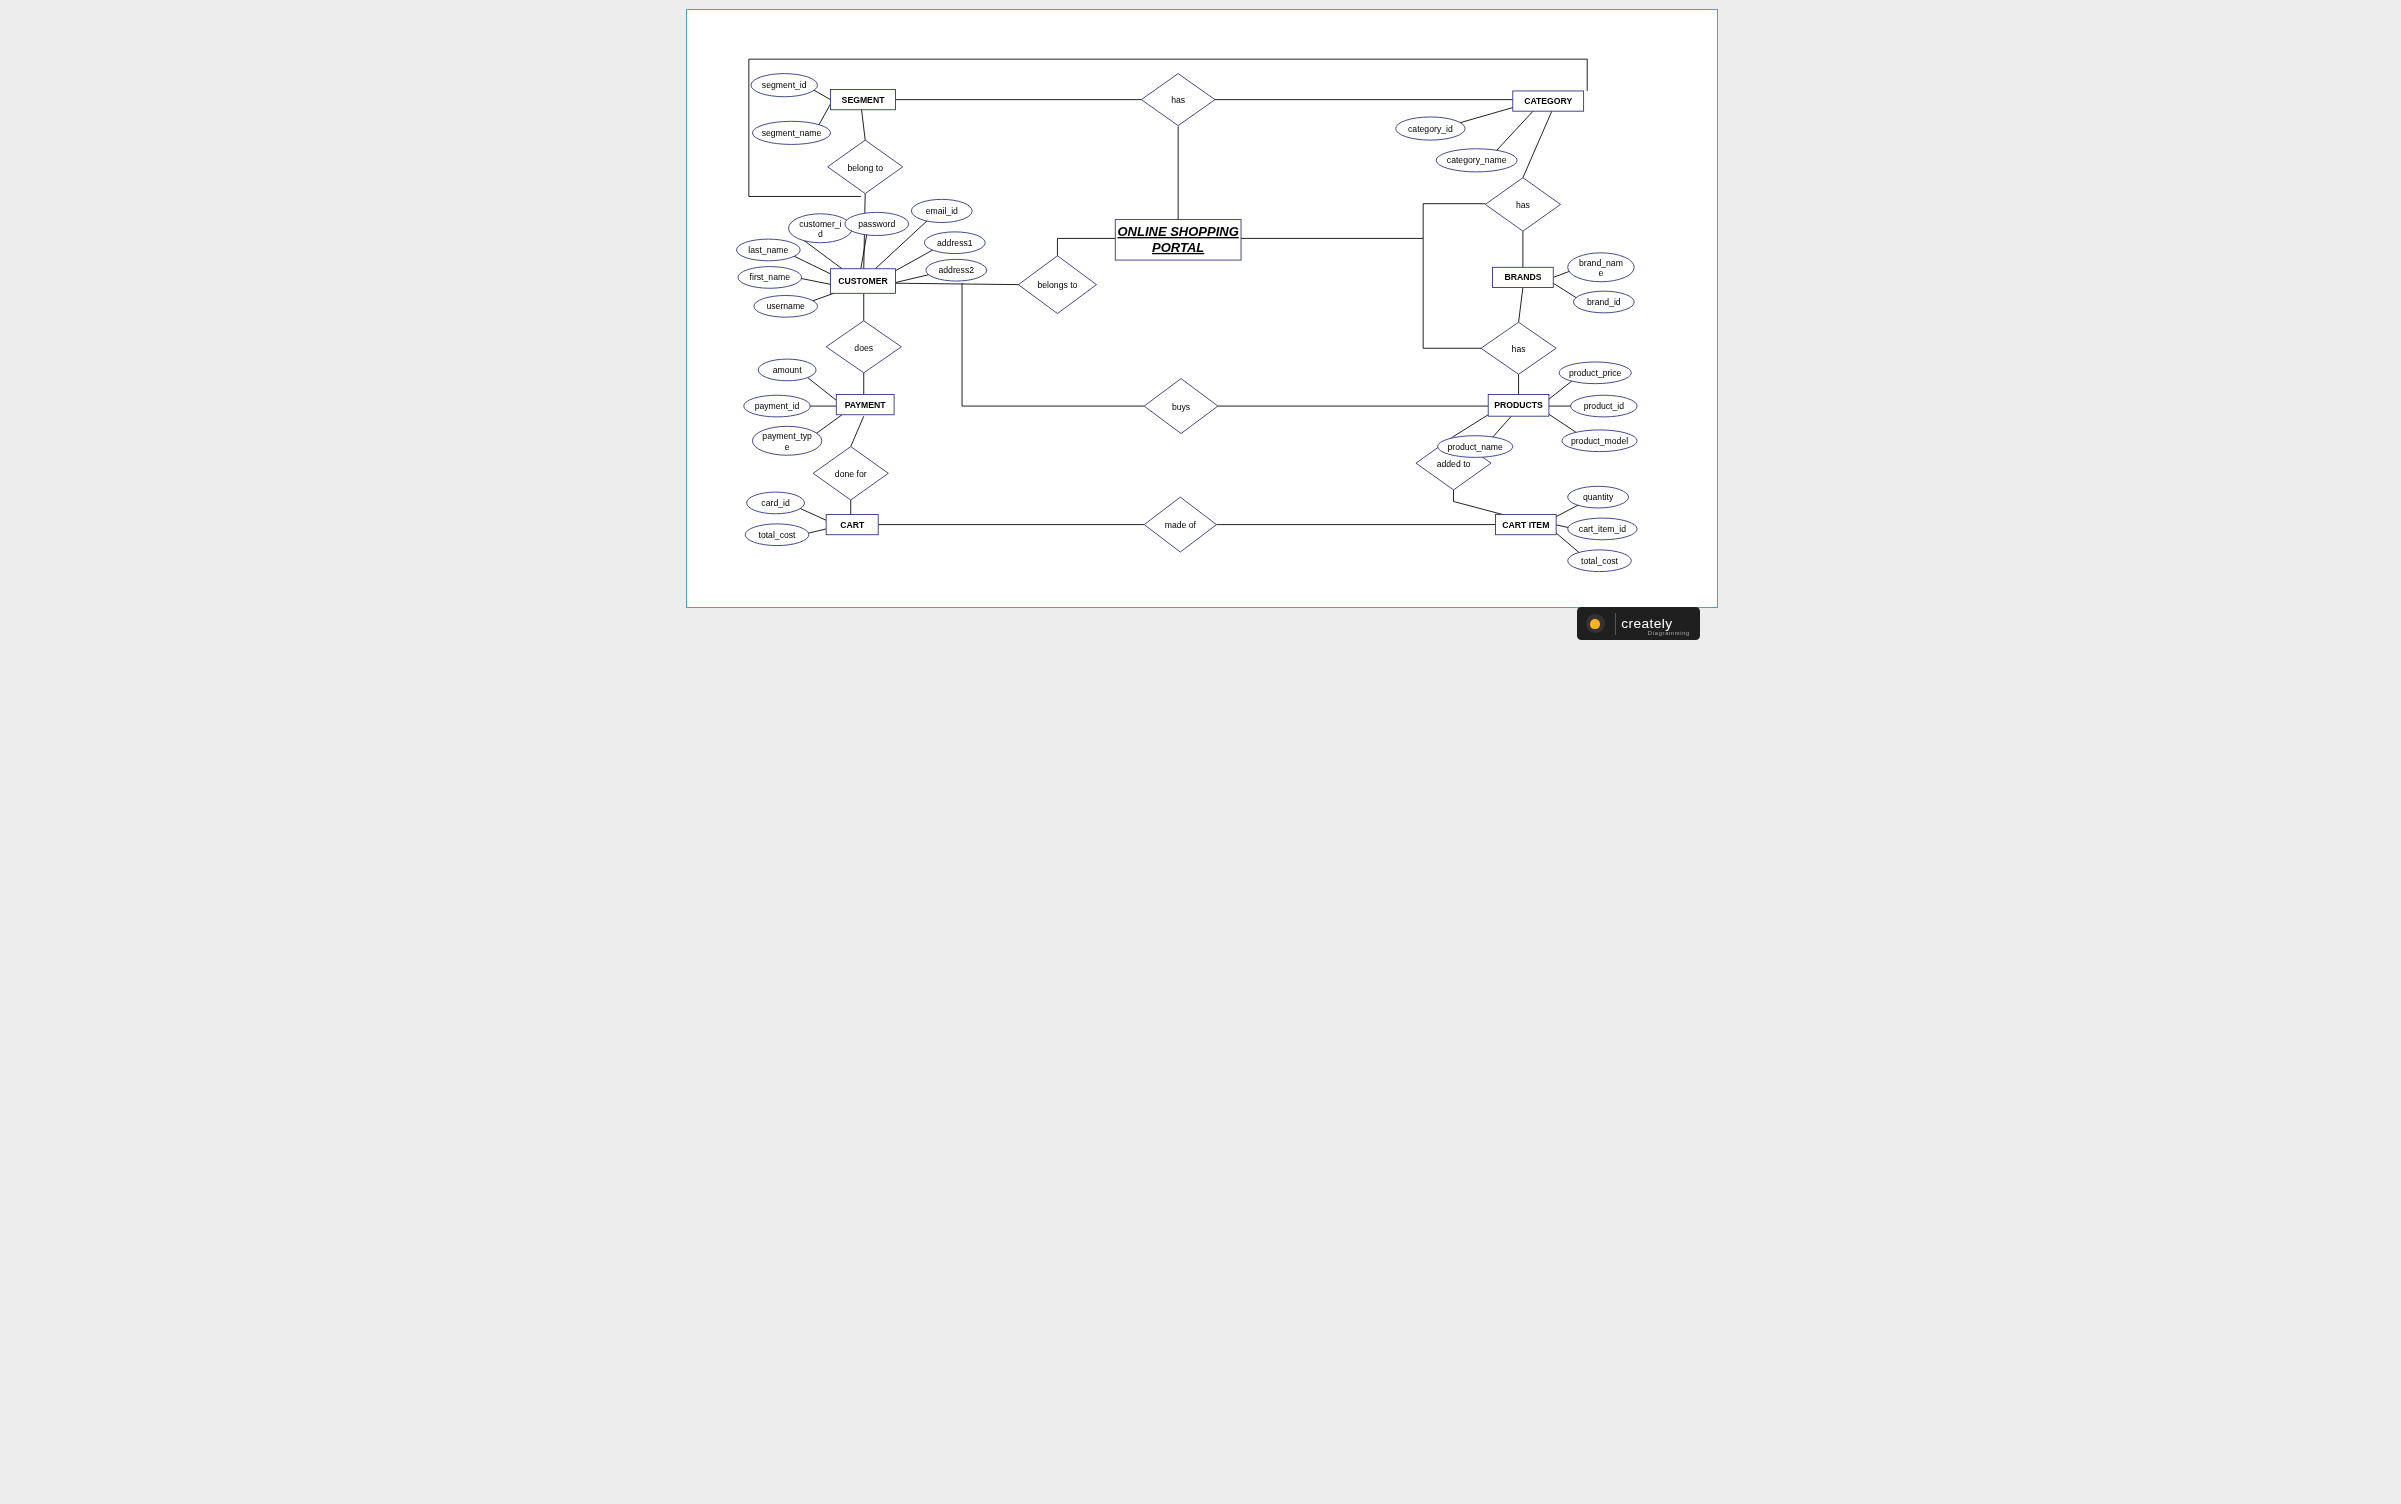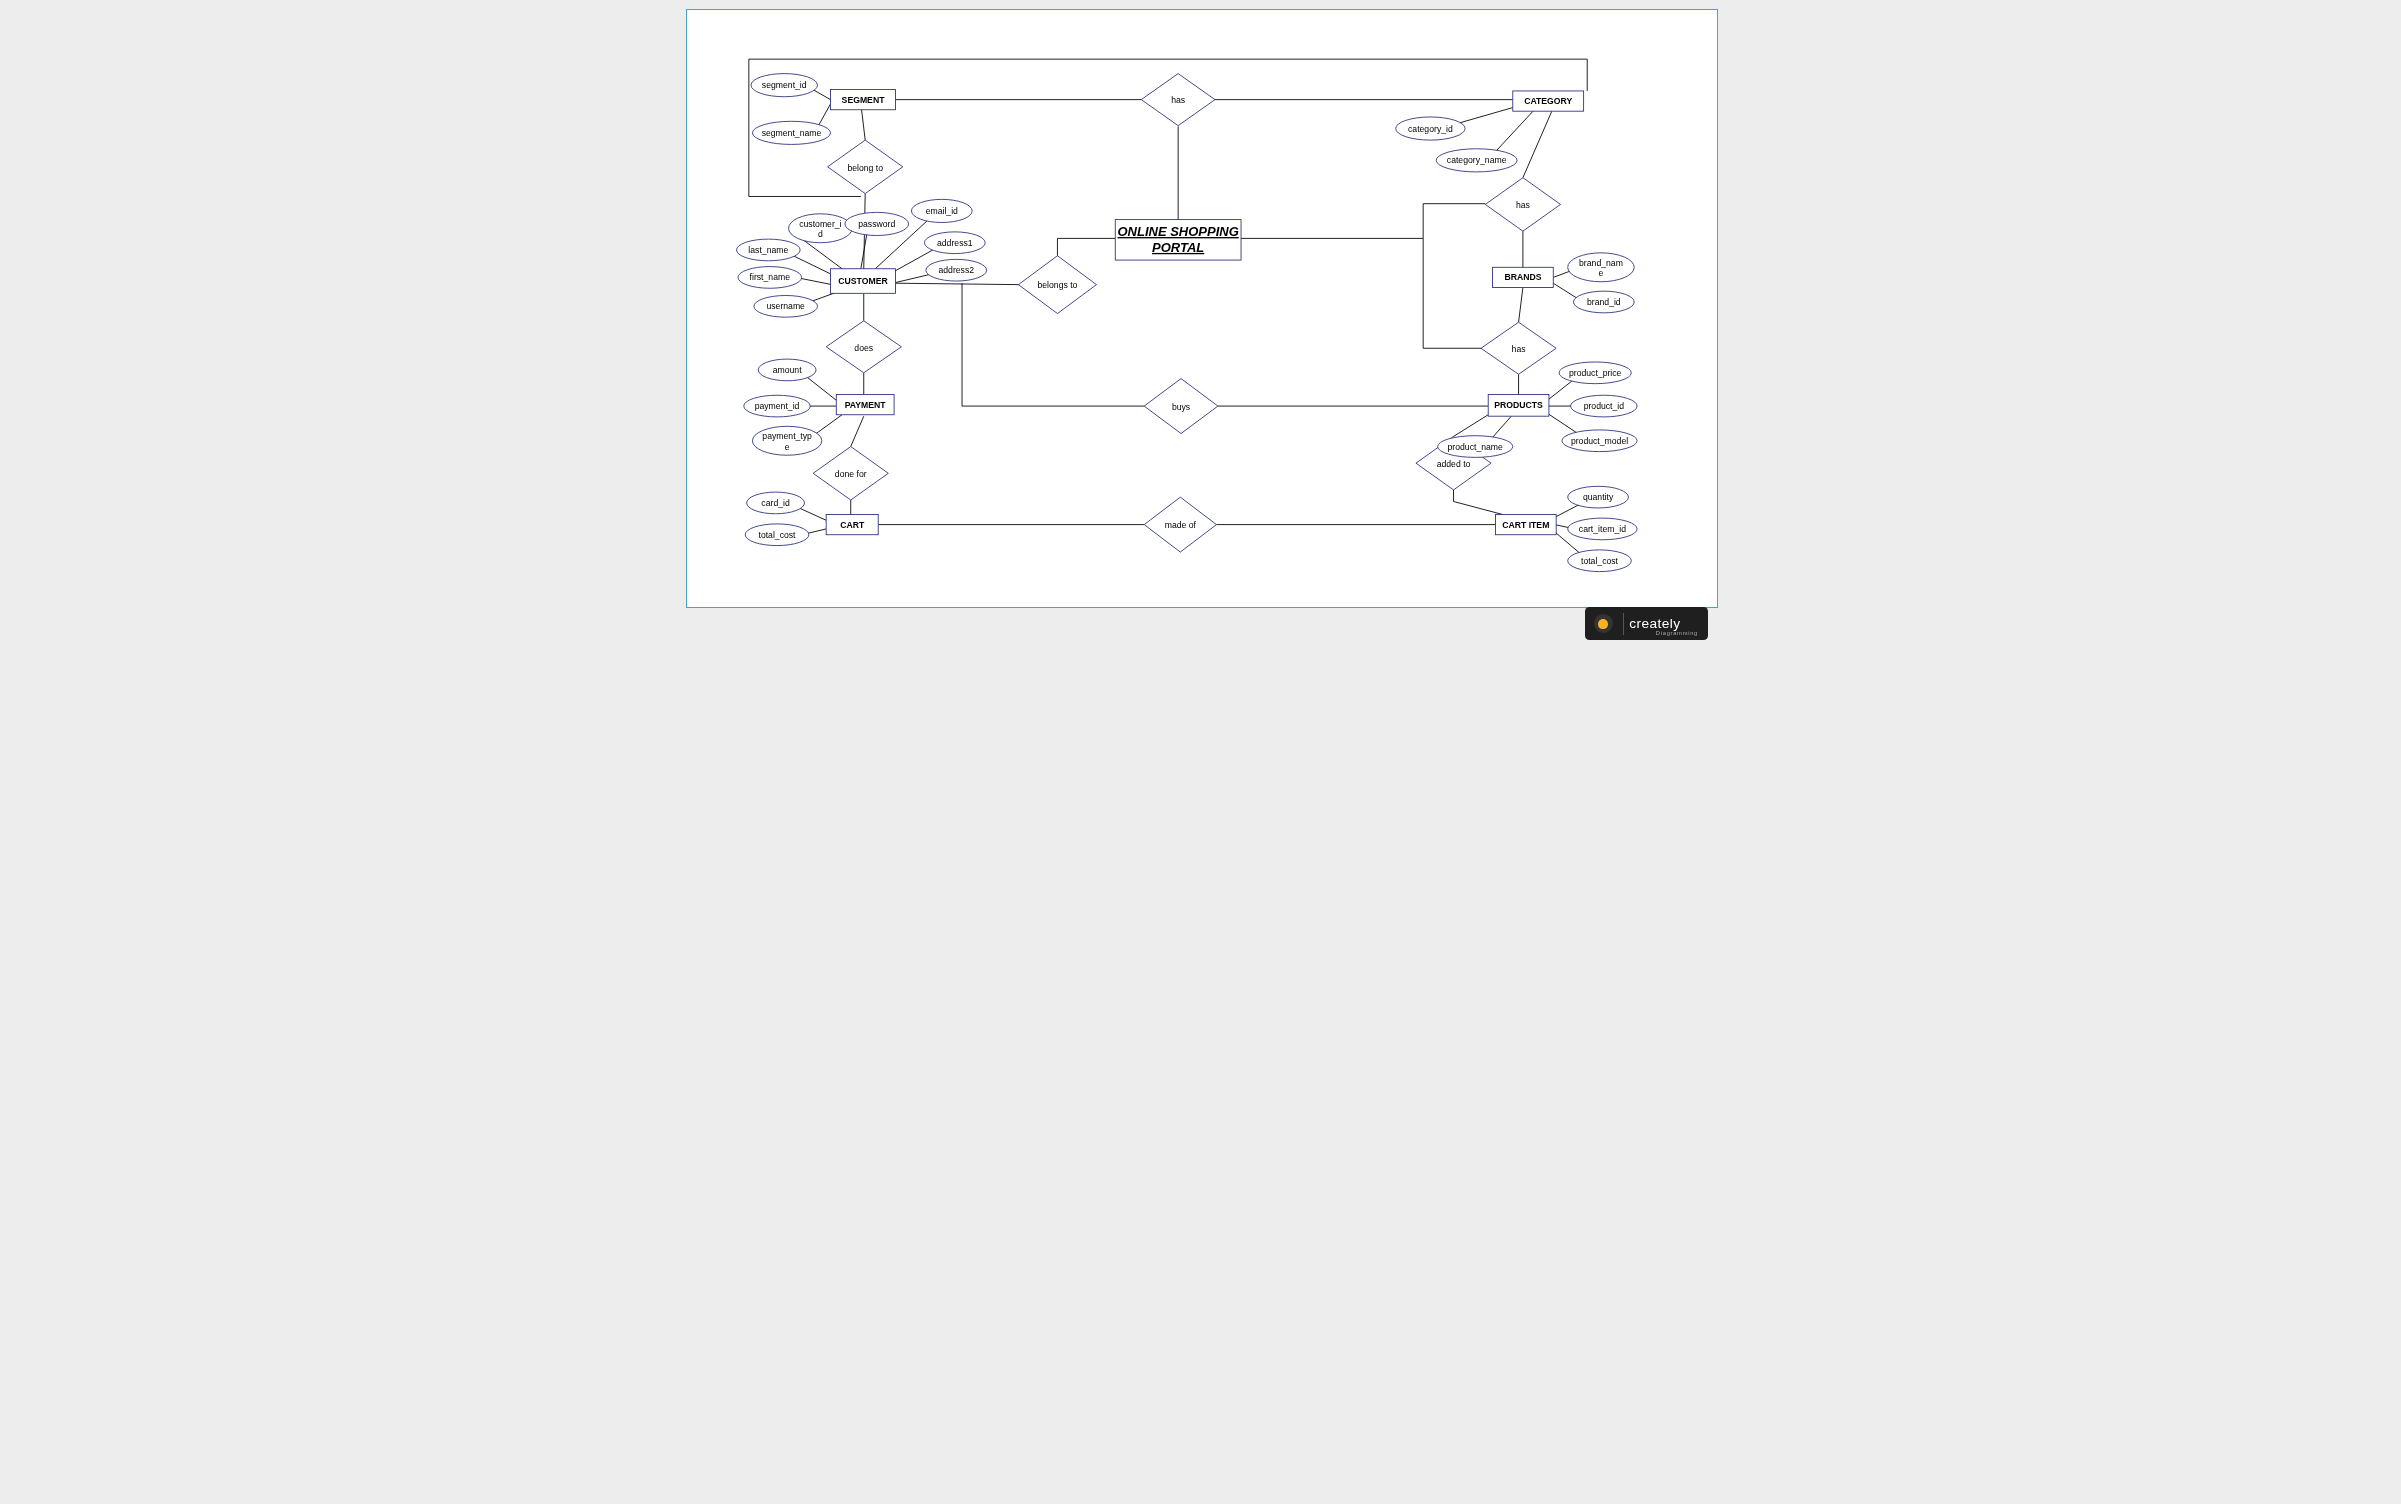--- a/index.html
+++ b/index.html
@@ -6,21 +6,21 @@
   .page{width:1047px;height:651px;margin:0 auto;background:#ededed;position:relative;}
   .canvas{position:absolute;left:8.7px;top:8.7px;width:1030px;height:597px;background:#fff;border:1.1px solid #4aa3c2;}
   svg{position:absolute;left:0;top:0;}
   .entity{fill:#fff;stroke:#2a2f7a;stroke-width:1.2;}
   .attr{fill:#fff;stroke:#2a2f7a;stroke-width:1.2;}
   .rel{fill:#fff;stroke:#2a2f7a;stroke-width:1.2;}
   .line{stroke:#000;stroke-width:1.2;fill:none;}
   .lbl{font:bold 12px Arial;fill:#000;text-anchor:middle;dominant-baseline:middle;}
   .lbl2{font:12px Arial;fill:#000;text-anchor:middle;dominant-baseline:middle;}
   .title{font:italic bold 18px Arial;fill:#000;text-anchor:middle;dominant-baseline:middle;text-decoration:underline;}
-  .logo{position:absolute;right:16px;bottom:11px;width:123px;height:33px;background:#1f1f1f;border-radius:4.3px;display:flex;align-items:center;padding:0 8.7px;box-sizing:border-box;}
+  .logo{position:absolute;right:24px;bottom:11px;width:123px;height:33px;background:#1f1f1f;border-radius:4.3px;display:flex;align-items:center;padding:0 8.7px;box-sizing:border-box;}
   .bulb{width:19px;height:19px;border-radius:50%;background:#333;display:flex;align-items:center;justify-content:center;margin-right:4.3px;}
   .bulb span{width:10px;height:10px;border-radius:50% 50% 45% 45%;background:#f9b223;display:block;}
   .logo-sep{width:0.7px;height:22px;background:#555;margin:0 5.8px;}
   .logo-txt{color:#fff;font:13.7px Arial;letter-spacing:0.4px;}
   .logo-sub{position:absolute;right:10px;bottom:4.3px;color:#aaa;font:5.8px Arial;letter-spacing:0.7px;}
 </style>
 </head>
 <body>
 
 <div class="page">

